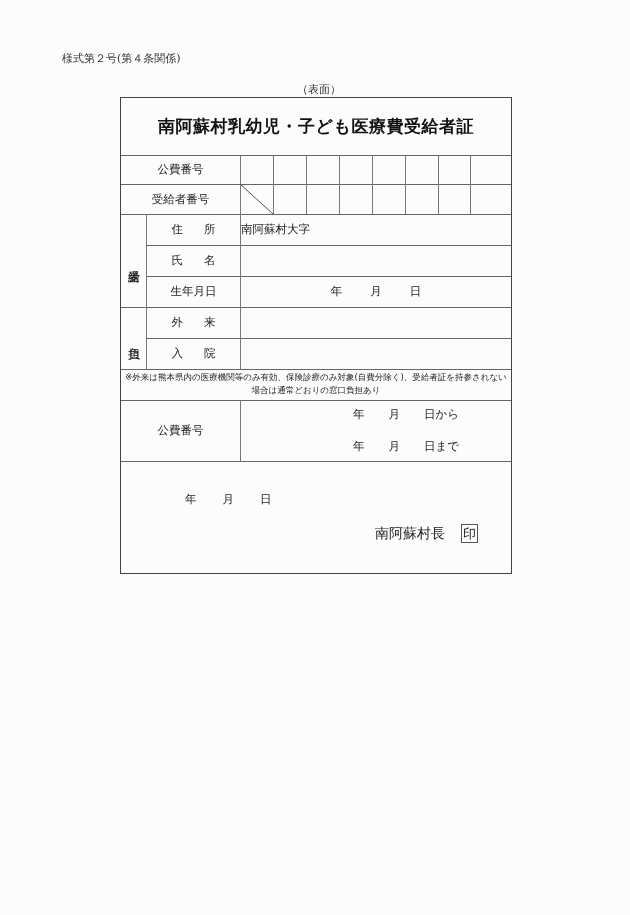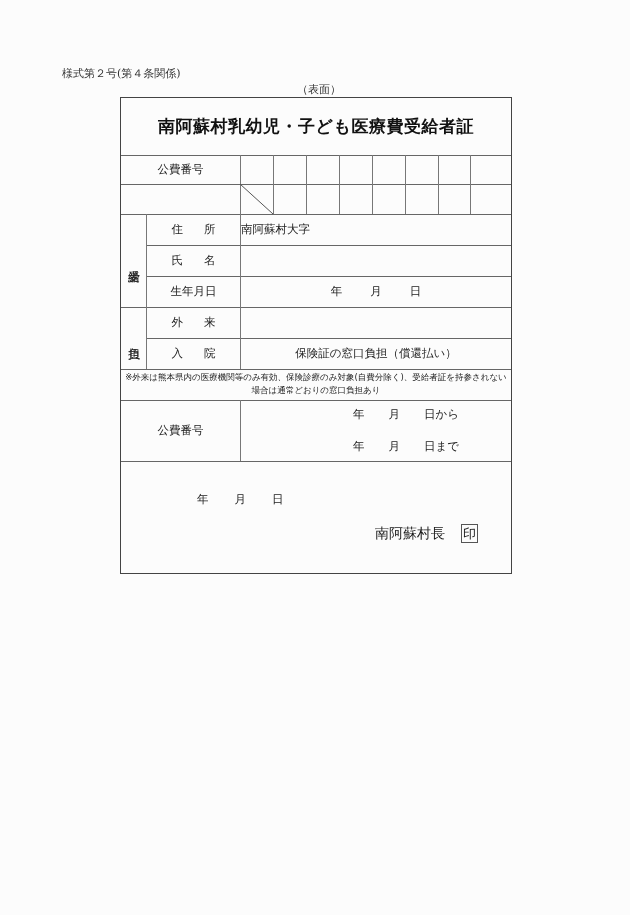--- a/index.html
+++ b/index.html
@@ -2,21 +2,21 @@
 <html><head>
 <meta charset="utf-8">
 <style>
   html, body { margin: 0; padding: 0; }
   body {
     width: 630px; height: 915px; background: #fcfcfc; position: relative;
     font-family: "DejaVu Sans", "Liberation Sans", sans-serif; color: #1a1a1a;
     overflow: hidden;
   }
   .abs { position: absolute; }
-  .form-label { left: 62px; top: 66px; font-family: "DejaVu Serif", "Liberation Serif", serif; font-size: 11px; color: #333; white-space: nowrap; }
+  .form-label { left: 62px; top: 51px; font-family: "DejaVu Serif", "Liberation Serif", serif; font-size: 11px; color: #333; white-space: nowrap; }
   .side-label { left: 297px; top: 82px; font-family: "DejaVu Serif", "Liberation Serif", serif; font-size: 11px; color: #333; white-space: nowrap; }
   .card { left: 120px; top: 97px; width: 392px; height: 477px; border: 1.5px solid #444; box-sizing: border-box; }
   .line-h { position: absolute; height: 0; border-top: 1px solid #666; }
   .line-v { position: absolute; width: 0; border-left: 1px solid #777; }
   .cell-text { position: absolute; display: flex; align-items: center; justify-content: center; white-space: nowrap; }
   .title { font-size: 17px; font-weight: bold; letter-spacing: 0.5px; color: #111; }
   .lbl { font-size: 11.5px; color: #222; }
   .spaced { display: flex; justify-content: space-between; }
   .vert { writing-mode: vertical-rl; text-orientation: upright; font-size: 12px; letter-spacing: 0px; color: #222; }
   .note { font-size: 8.5px; line-height: 13px; color: #222; white-space: normal; }
@@ -52,20 +52,21 @@
   <div class="line-v" style="left:317px; top:57px; height:59px;"></div>
   <div class="line-v" style="left:349px; top:57px; height:59px;"></div>
 
   <svg class="abs" style="left:119px; top:86px;" width="34" height="31">
     <line x1="0" y1="0" x2="33" y2="30" stroke="#555" stroke-width="1"></line>
   </svg>
 
   <div class="cell-text title" style="left:0; top:0; width:390px; height:57px;">南阿蘇村乳幼児・子ども医療費受給者証</div>
 
   <div class="cell-text lbl" style="left:0; top:57px; width:119px; height:29px;">公費番号</div>
+  <div class="cell-text lbl" style="left:0; top:86px; width:119px; height:30px;">受給者番号</div>
 
   <div class="cell-text" style="left:0; top:116px; width:25px; height:93px;">
     <span class="vert">受給者</span>
   </div>
   <div class="cell-text lbl" style="left:26px; top:116px; width:93px; height:31px;">
     <span class="spaced" style="width:44px;">
         <span>住</span>
         <span>所</span>
       </span>
   </div>
@@ -95,32 +96,31 @@
         <span>来</span>
       </span>
   </div>
 
   <div class="cell-text lbl" style="left:26px; top:240px; width:93px; height:31px;">
     <span class="spaced" style="width:44px;">
         <span>入</span>
         <span>院</span>
       </span>
   </div>
-  <div class="cell-text lbl" style="left:120px; top:240px; width:270px; height:31px;">保険証の窓口負担（償還払い）</div>
 
   <div class="abs note" style="left:1px; top:273px; width:388px;text-align:center;">※外来は熊本県内の医療機関等のみ有効、保険診療のみ対象(自費分除く)、受給者証を持参されない場合は通常どおりの窓口負担あり</div>
 
   <div class="cell-text lbl" style="left:0; top:302px; width:119px; height:61px;">公費番号</div>
   <div class="abs lbl" style="left:232px; top:309px; white-space:nowrap;text-align:center;">
     <span style="margin-right:24px;">年</span><span style="margin-right:24px;">月</span><span>日から</span>
   </div>
   <div class="abs lbl" style="left:232px; top:341px; white-space:nowrap;">
     <span style="margin-right:24px;">年</span><span style="margin-right:24px;">月</span><span>日まで</span>
   </div>
 
-  <div class="abs lbl" style="left:64px; top:394px; white-space:nowrap;margin-left:12px;">
+  <div class="abs lbl" style="left:64px; top:394px; white-space:nowrap;">
     <span style="margin-right:26px;">年</span><span style="margin-right:26px;">月</span><span>日</span>
   </div>
   <div class="abs" style="left:254px; top:426px; display:flex; align-items:center; white-space:nowrap;">
     <span style="font-size:14px; margin-right:16px;">南阿蘇村長</span>
     <span class="seal">印</span>
   </div>
 </div>
 
 </body></html>

